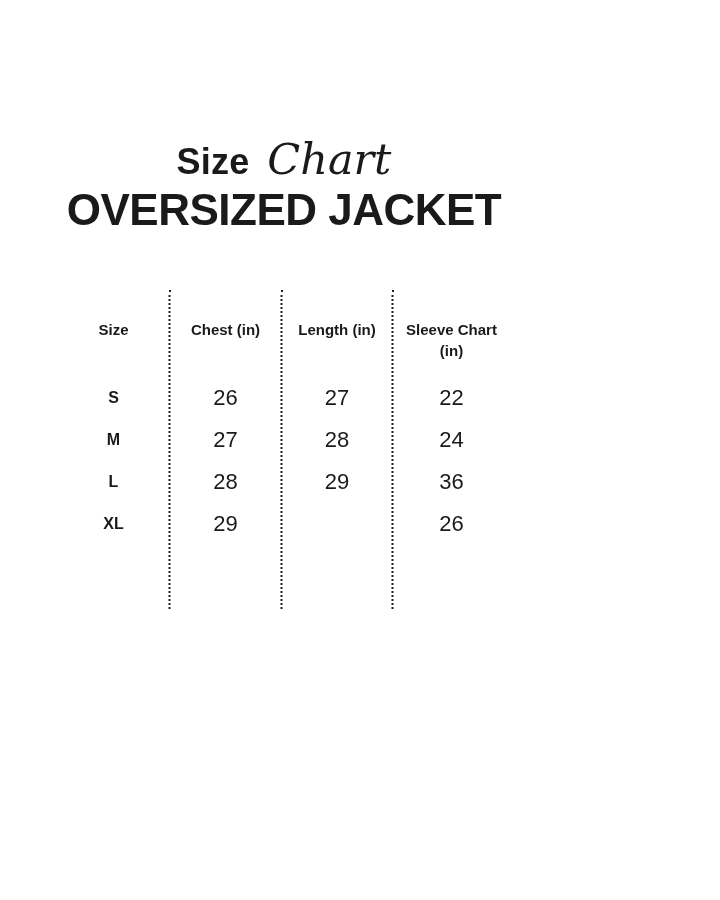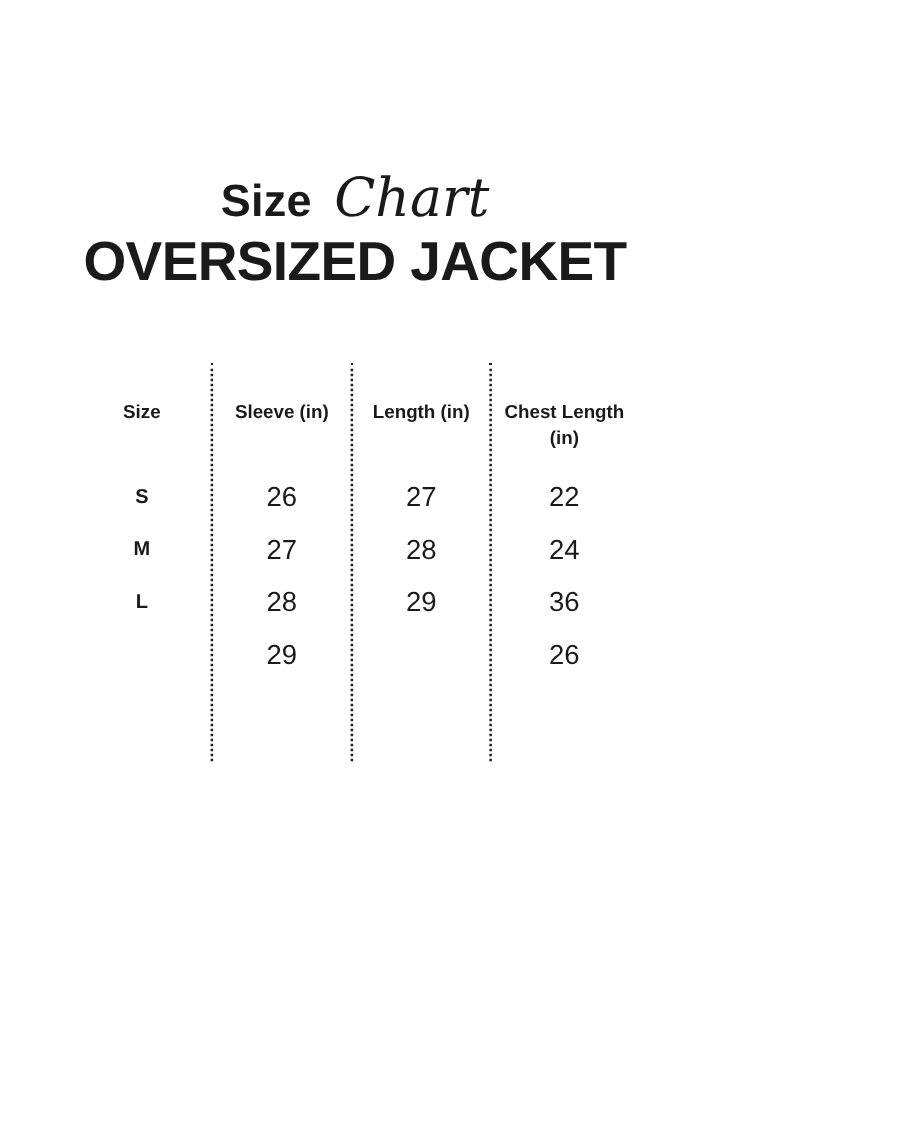--- a/index.html
+++ b/index.html
@@ -102,39 +102,40 @@
     <h2 class="subtitle">OVERSIZED JACKET</h2>
   </header>
 
   <section class="size-table">
 
     <div class="col col-size">
       <div class="th">Size</div>
       <div class="td size-label">S</div>
       <div class="td size-label">M</div>
       <div class="td size-label">L</div>
+      <div class="td size-label">XL</div>
     </div>
 
     <div class="col col-chest">
-      <div class="th">Sleeve (in)</div>
+      <div class="th">Chest (in)</div>
       <div class="td">26</div>
       <div class="td">27</div>
       <div class="td">28</div>
       <div class="td">29</div>
     </div>
 
     <div class="col col-length">
       <div class="th">Length (in)</div>
       <div class="td">27</div>
       <div class="td">28</div>
       <div class="td">29</div>
     </div>
 
     <div class="col col-sleeve">
-      <div class="th">Chest Length (in)</div>
+      <div class="th">Sleeve Chart (in)</div>
       <div class="td">22</div>
       <div class="td">24</div>
       <div class="td">36</div>
       <div class="td">26</div>
     </div>
 
   </section>
 
 </div>
 

